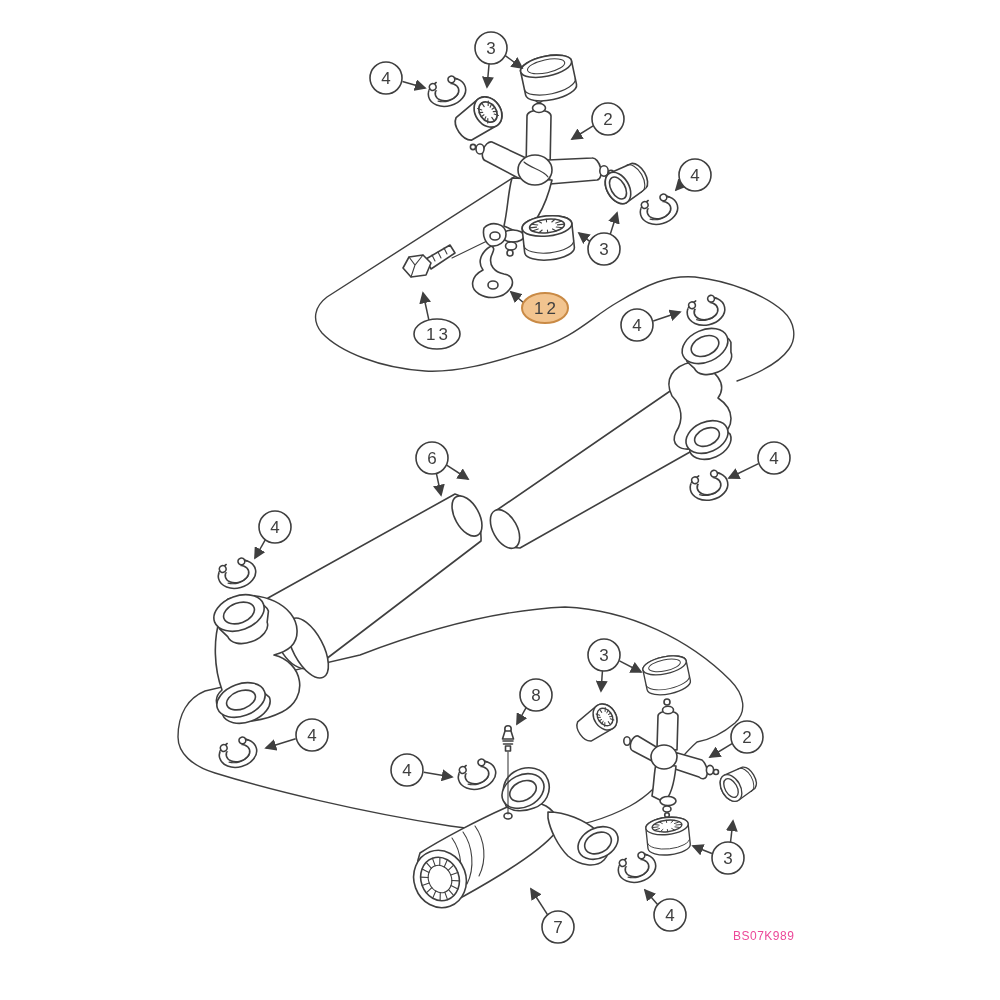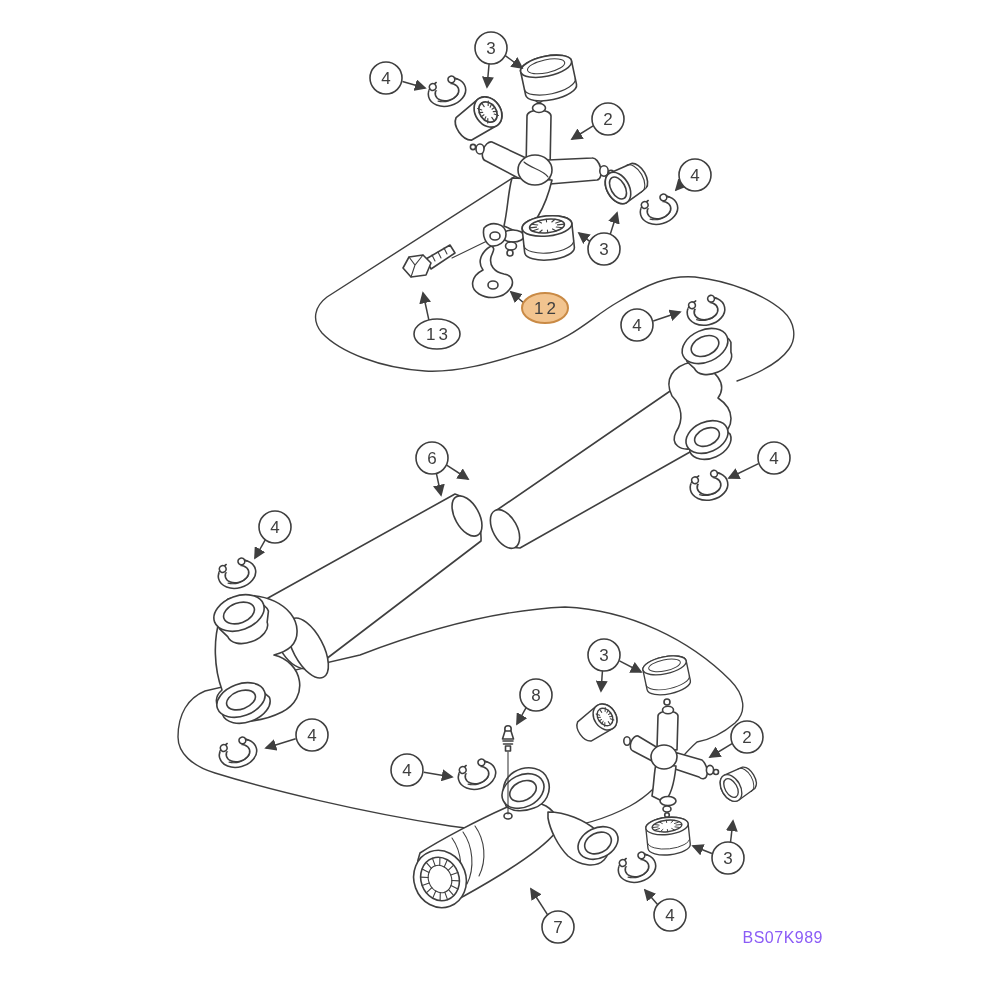--- a/index.html
+++ b/index.html
@@ -7,22 +7,22 @@
   .stage{ position:relative; width:1000px; height:1000px; background:var(--bg);
           font-family:"Liberation Sans", sans-serif; overflow:hidden; }
   svg{ position:absolute; left:0; top:0; }
   .ln{ fill:none; stroke:var(--line); stroke-width:1.6; stroke-linecap:round; stroke-linejoin:round; }
   .thin{ fill:none; stroke:var(--line); stroke-width:1.1; stroke-linecap:round; }
   .wh{ fill:#fff; stroke:var(--line); stroke-width:1.6; stroke-linejoin:round; }
   .er{ fill:#fff; stroke:none; }
   .balloon-text{ font-family:"Liberation Sans", sans-serif; font-size:17px; fill:var(--line);
                  text-anchor:middle; }
   .pill-text{ letter-spacing:3px; }
-  .watermark{ position:absolute; left:733px; top:929px; width:90px; text-align:right;
-              font-size:16px; color:#8b5cf6; letter-spacing:0.5px; }
+  .watermark{ position:absolute; left:733px; top:929px; width:90px; text-align:left;
+              font-size:12px; color:#ec4899; letter-spacing:0.5px; }
 </style>
 </head>
 <body>
 
 <div class="stage">
 <svg id="diagram" width="1000" height="1000" viewBox="0 0 1000 1000">
   <defs>
     <marker id="arrow" viewBox="0 0 10 10" refX="8.5" refY="5" markerWidth="8" markerHeight="8" orient="auto">
       <path d="M0 0 L10 5 L0 10 Z" fill="#3f3f3f"></path>
     </marker>

